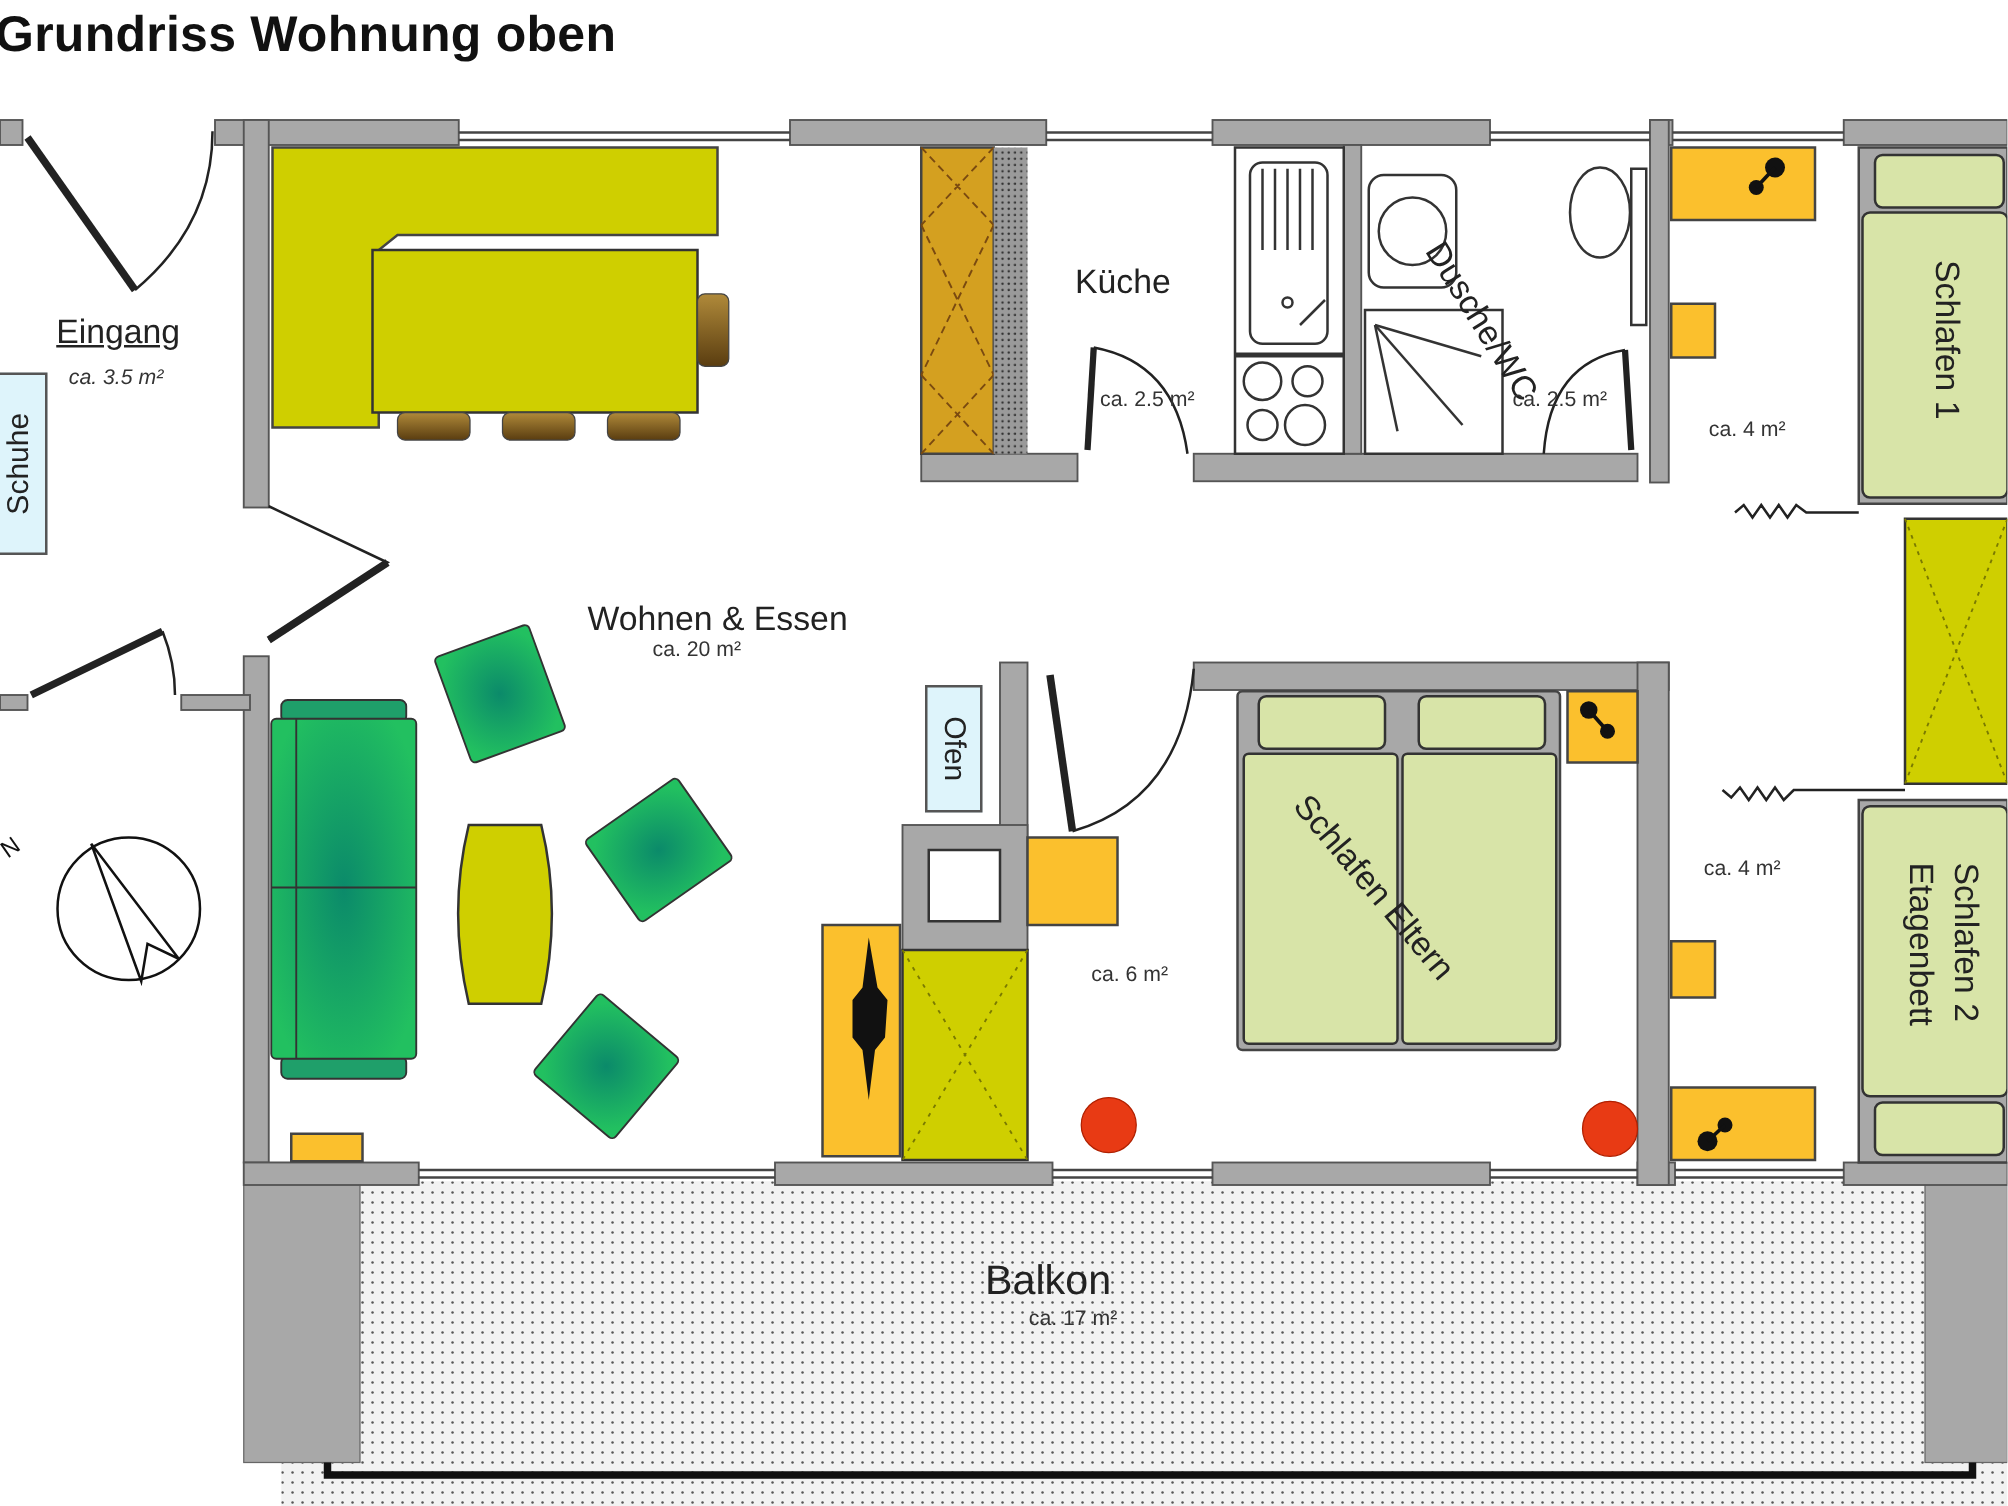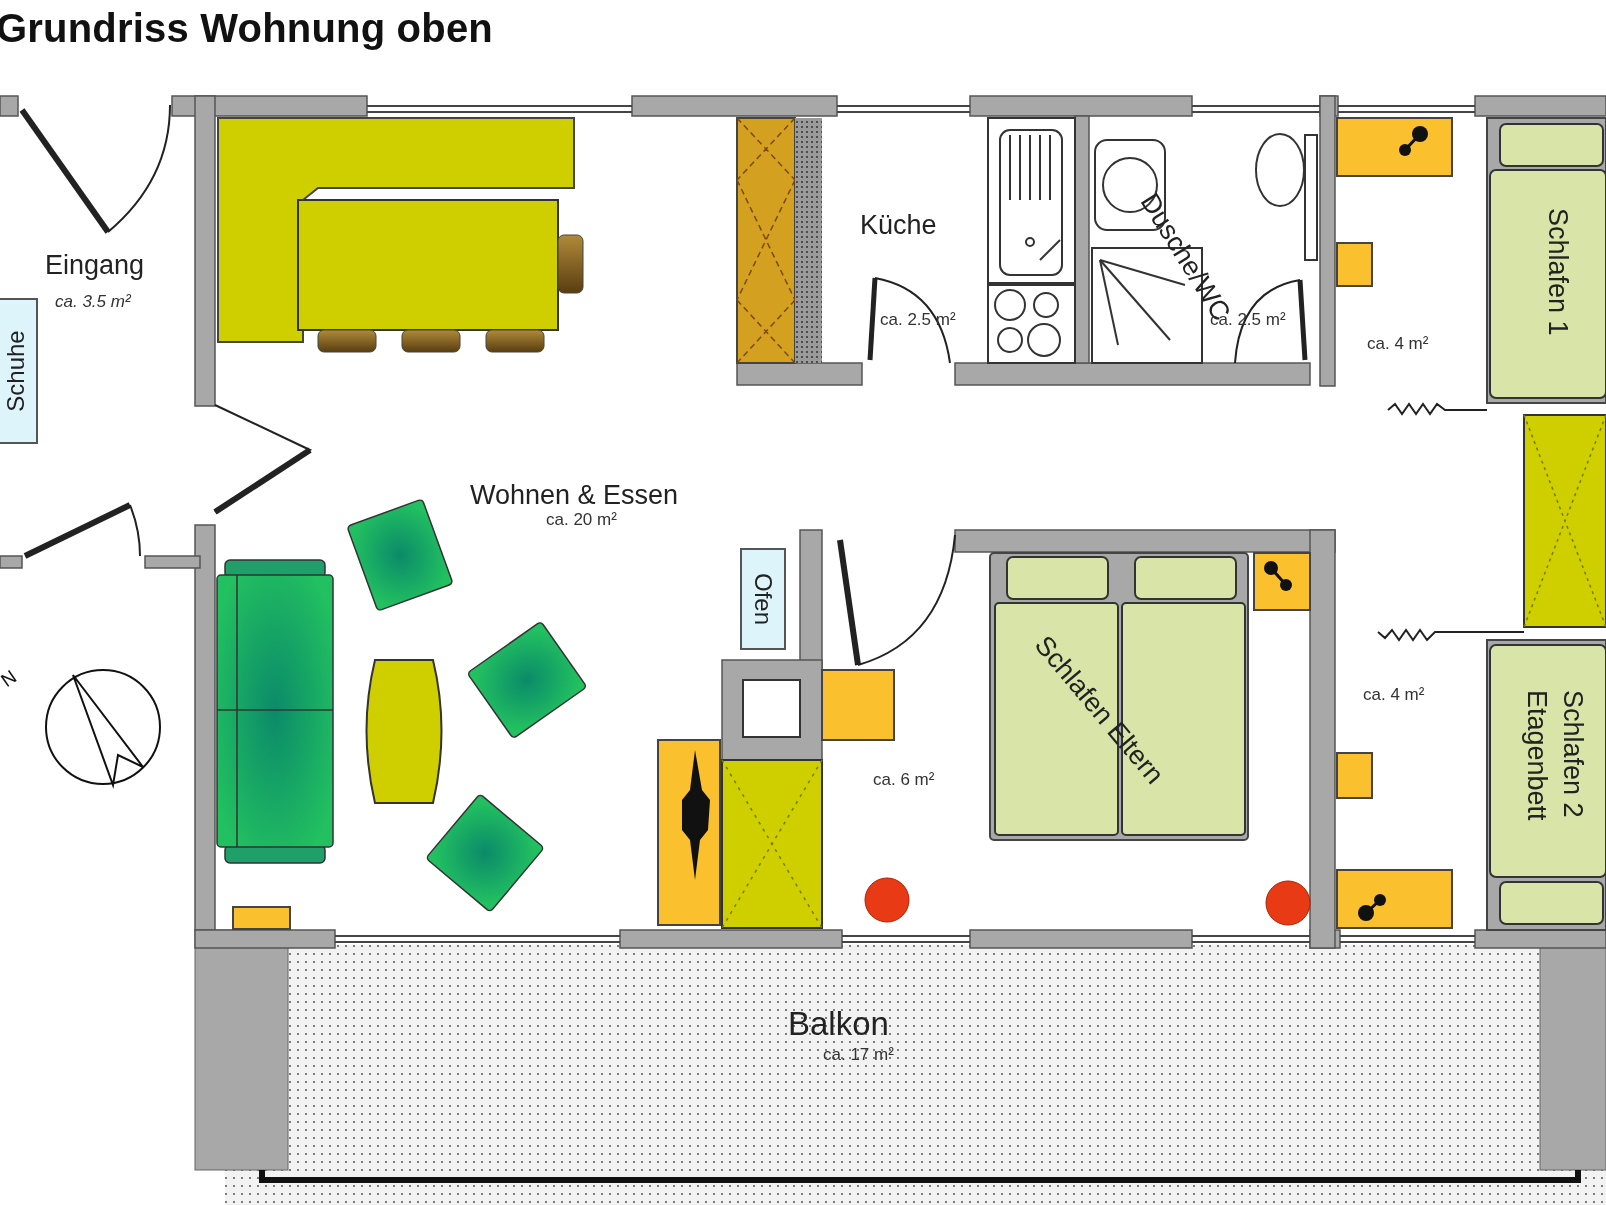--- a/index.html
+++ b/index.html
@@ -229,25 +229,25 @@
 
 <div class="lbl" style="left:77px;top:2px;font-size:19px;color:#111;transform:translate(-75px,666px) rotate(-35deg);">N</div>
 
 <div class="tag" style="left:-6px;top:298px;width:40px;height:142px;">
   <span style="transform:rotate(-90deg);display:block;">Schuhe</span>
 </div>
 <div class="tag" style="left:740px;top:548px;width:42px;height:98px;">
   <span style="transform:rotate(90deg);display:block;">Ofen</span>
 </div>
 
-<div class="lbl room" style="left:45px;top:250px;">Eingang</div>
+<div class="lbl room" style="left:45px;top:250px;text-decoration:underline;">Eingang</div>
 <div class="lbl area" style="left:55px;top:292px;font-style:italic;">ca. 3.5 m²</div>
 
 <div class="lbl room" style="left:470px;top:480px;">Wohnen &amp; Essen</div>
-<div class="lbl area" style="left:522px;top:510px;margin-left:24px;">ca. 20 m²</div>
+<div class="lbl area" style="left:522px;top:510px;">ca. 20 m²</div>
 
 <div class="lbl room" style="left:860px;top:197px;margin-top:13px;">Küche</div>
 <div class="lbl area" style="left:880px;top:310px;">ca. 2.5 m²</div>
 
 <div class="lbl room" style="left:1160px;top:188px;transform:rotate(58deg);transform-origin:left top;">Dusche/WC</div>
 <div class="lbl area" style="left:1210px;top:310px;">ca. 2.5 m²</div>
 
 <div class="lbl room" style="left:1573px;top:208px;transform:rotate(90deg);transform-origin:left top;">Schlafen 1</div>
 <div class="lbl area" style="left:1367px;top:334px;">ca. 4 m²</div>
 

